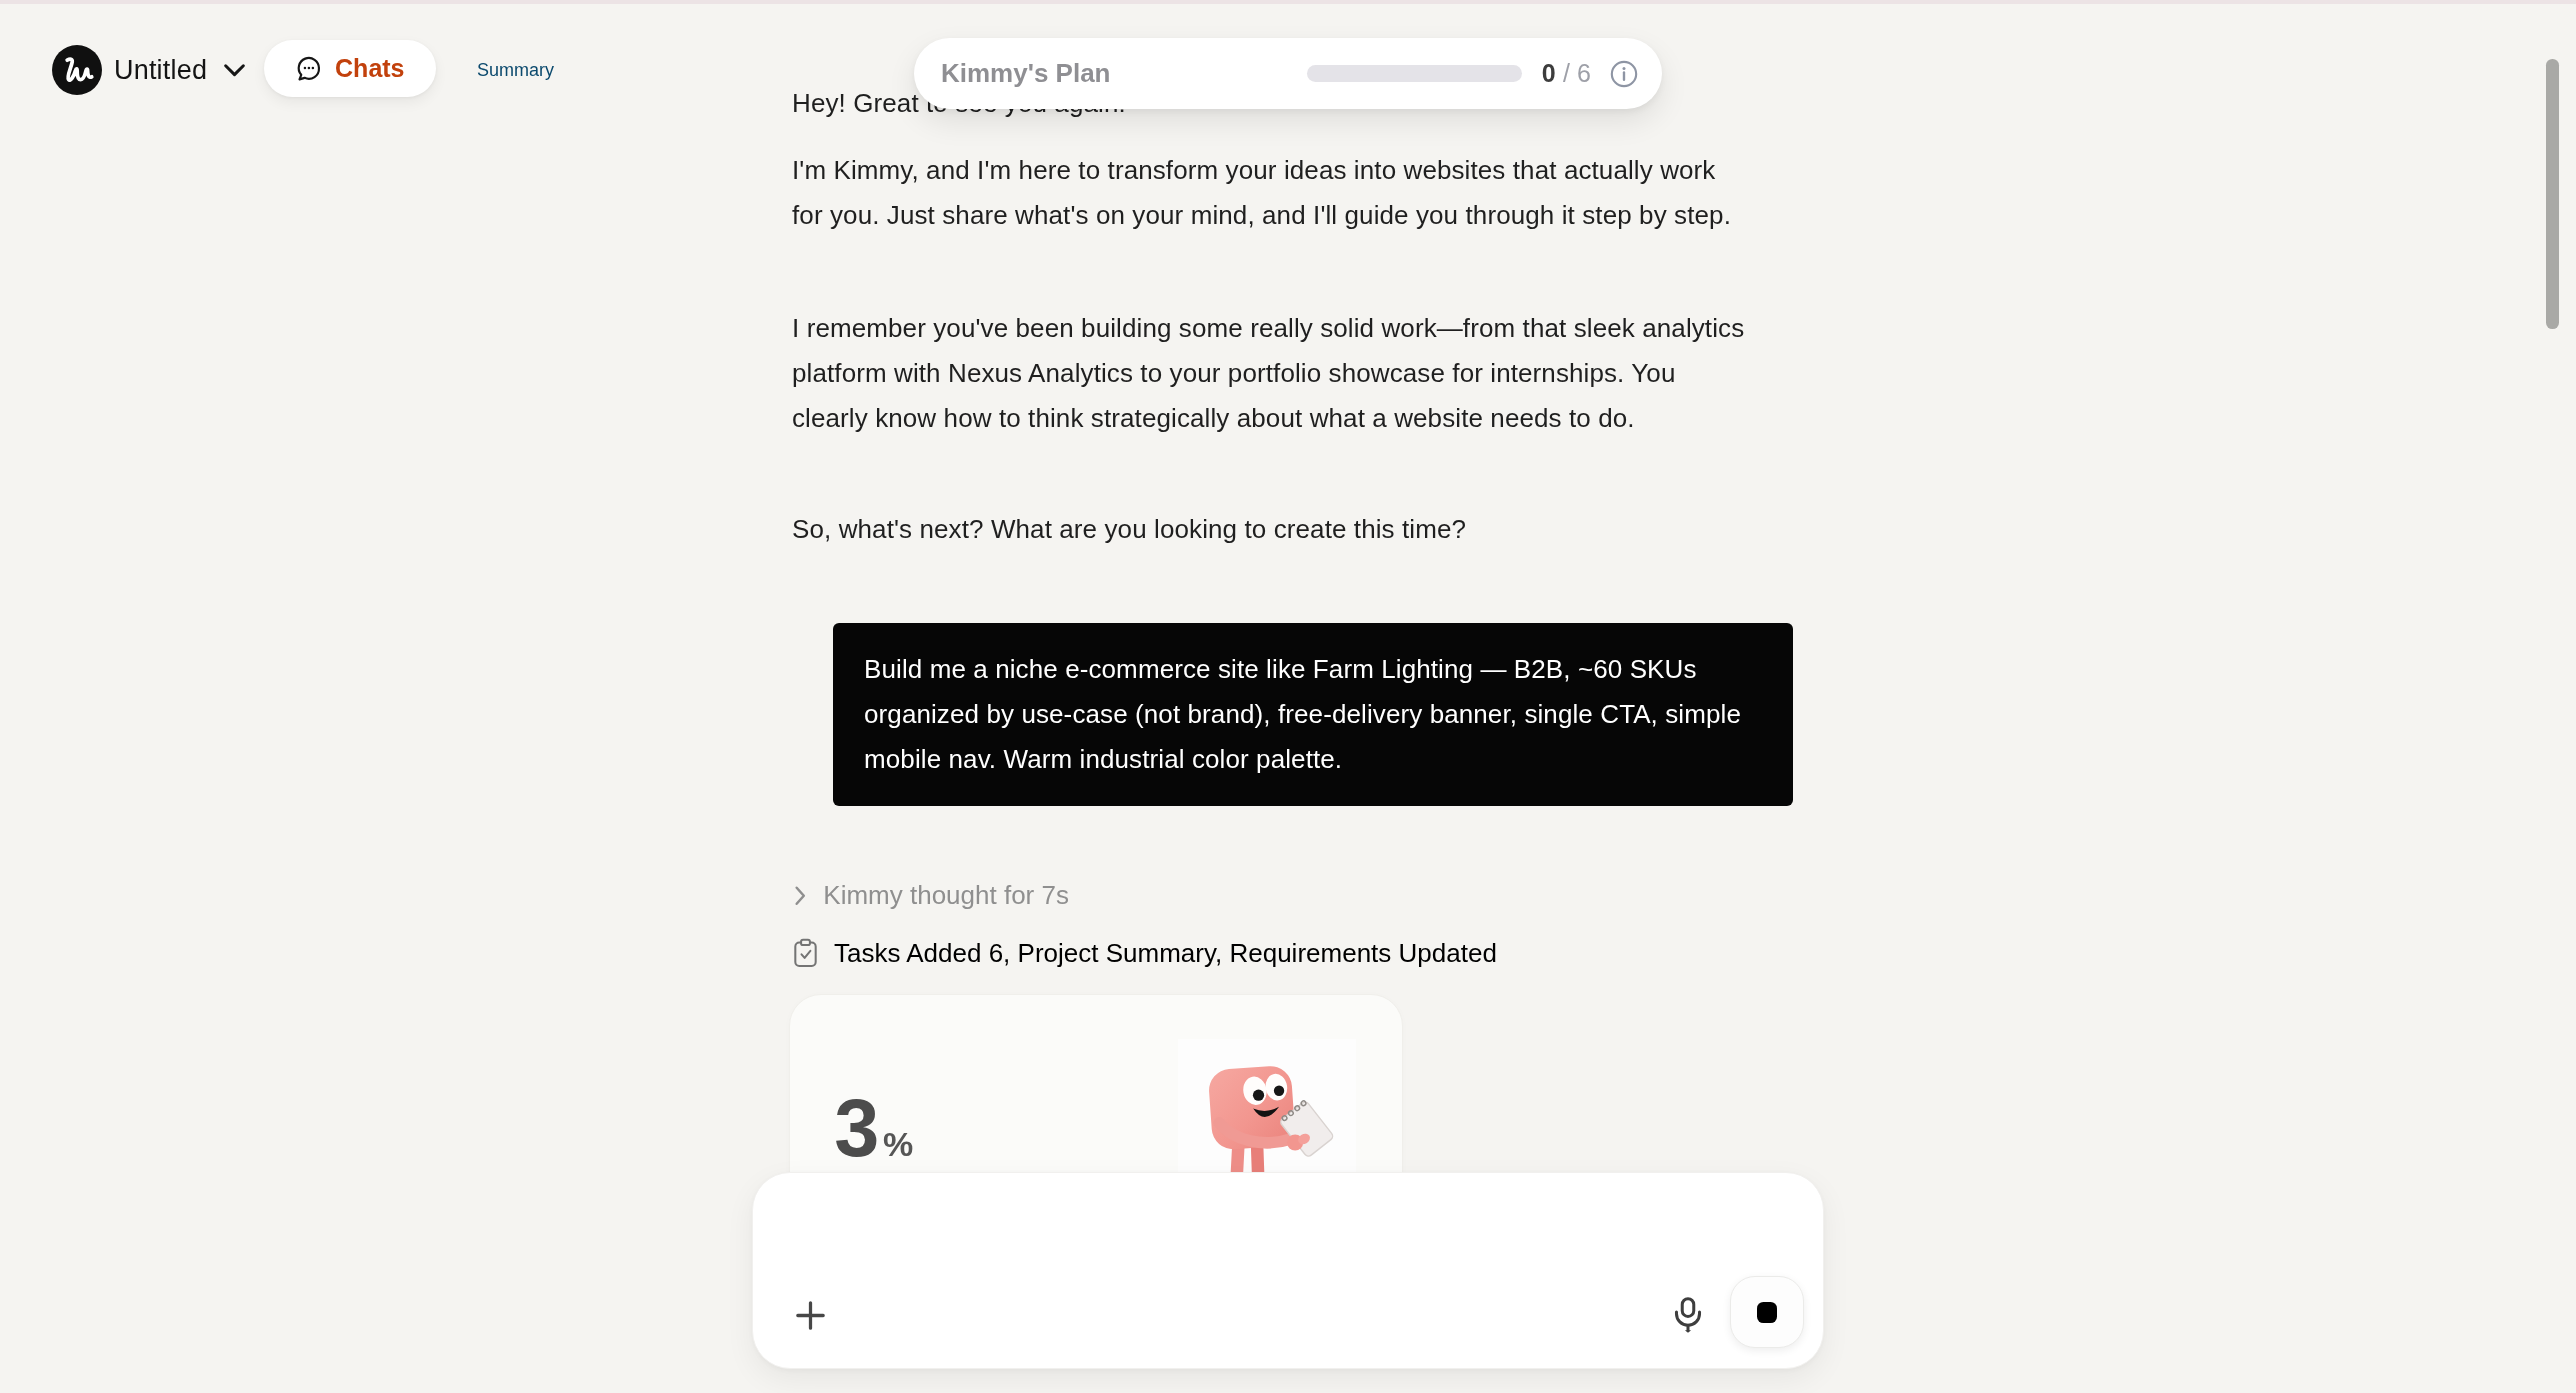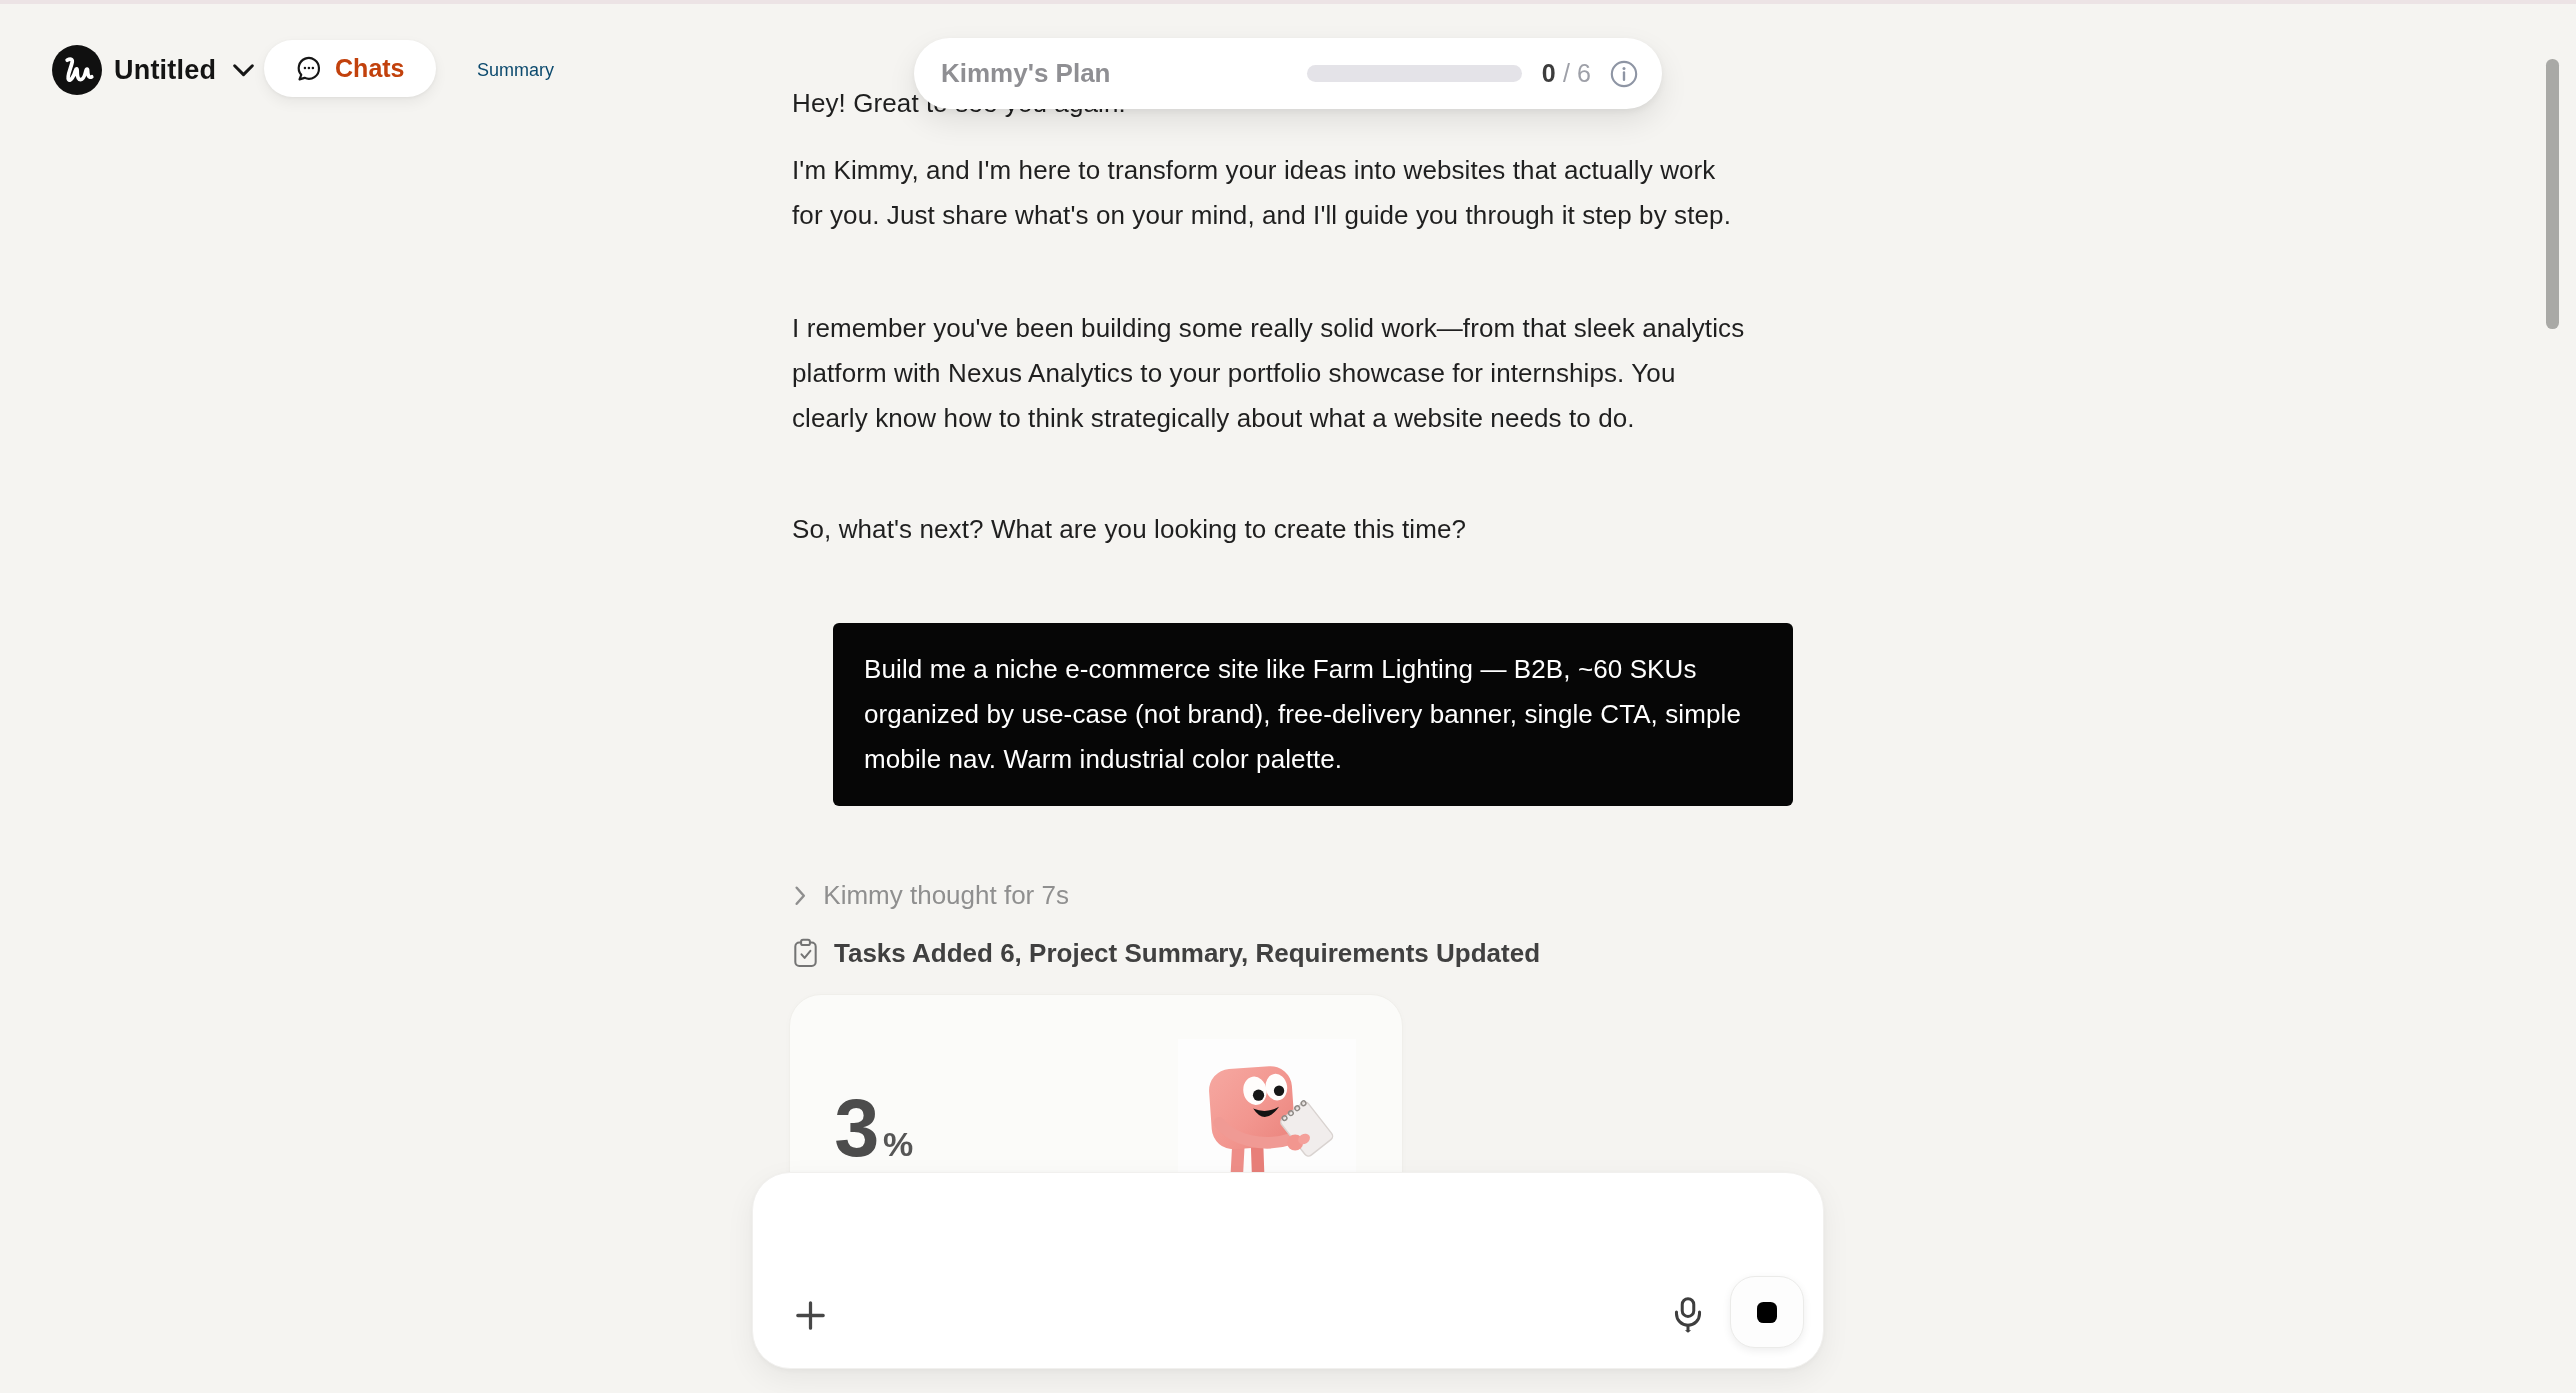--- a/index.html
+++ b/index.html
@@ -6,21 +6,21 @@
   html,body { width:2576px; height:1394px; }
   body { font-family:"Liberation Sans","DejaVu Sans",sans-serif; }
 
   .screen { position:relative; width:2576px; height:1394px; background:#f5f4f1; overflow:hidden; }
 
   .top-strip { position:absolute; left:0; top:0; width:100%; height:3.6px; background:#ece3e5; }
 
   
   .logo { position:absolute; left:52px; top:45px; width:50px; height:50px; cursor:pointer; }
   .workspace { position:absolute; left:114px; top:45px; height:50px; display:flex; align-items:center; gap:16px; cursor:pointer; }
-  .workspace-name { font-size:27px; font-weight:700; color:#141414; letter-spacing:0.2px;text-align:right; }
+  .workspace-name { font-size:27px; font-weight:400; color:#141414; letter-spacing:0.2px;text-align:right; }
   .tab-chats { position:absolute; left:264px; top:40px; width:172px; height:57px; background:#ffffff; border-radius:29px;
     box-shadow:0 0.9px 3.6px rgba(0,0,0,.05), 0 5.4px 14.3px rgba(0,0,0,.06);
     display:flex; align-items:center; justify-content:center; gap:11.6px; cursor:pointer; }
   .tab-chats span { font-size:25px; font-weight:600; color:#c2410c; }
   .tab-summary { position:absolute; left:477px; top:45px; height:50px; display:flex; align-items:center;
     font-size:18px; font-weight:500; color:#0c4a6e; cursor:pointer; }
 
   
   .plan-bar { position:absolute; left:914px; top:38px; width:748px; height:71px; background:#ffffff; border-radius:36px;
     box-shadow:0 2.7px 7.2px rgba(0,0,0,.05), 0 12.5px 30px rgba(0,0,0,.09);
@@ -40,21 +40,21 @@
   .p2 { top:148px; }
   .p3 { top:306px; }
   .p4 { top:507px; }
 
   .bubble { position:absolute; left:41px; top:623px; width:960px; background:#060606; color:#ffffff; border-radius:6px;
     padding:24px 31px; font-size:26px; line-height:45px; letter-spacing:0.1px; }
 
   .thought-row { position:absolute; left:1.8px; top:880px; display:flex; align-items:center; gap:17px; cursor:pointer; }
   .thought-row span { font-size:26px; color:#8f8f8f; }
   .tasks-row { position:absolute; left:0; top:938px; display:flex; align-items:center; gap:15px; }
-  .tasks-row span { font-size:26px; color:#404040;font-weight:bold; }
+  .tasks-row span { font-size:26px; color:#000000; }
 
   
   .progress-card { position:absolute; left:-2.7px; top:994px; width:614px; height:243px; background:#fbfbf9;
     border:0.9px solid #f0efeb; border-radius:32px; overflow:hidden; cursor:pointer;
     box-shadow:0 1.8px 7.2px rgba(0,0,0,.02); }
   .percent { position:absolute; left:44px; top:93px; display:flex; align-items:baseline; gap:5.4px; }
   .percent .big { font-size:81px; font-weight:700; color:#4c4c4c; line-height:1; letter-spacing:-1.8px; }
   .percent .sign { font-size:34px; font-weight:600; color:#565656; }
   .mascot-patch { position:absolute; left:388px; top:44px; width:178px; height:199px; background:#fdfdfd; }
 

